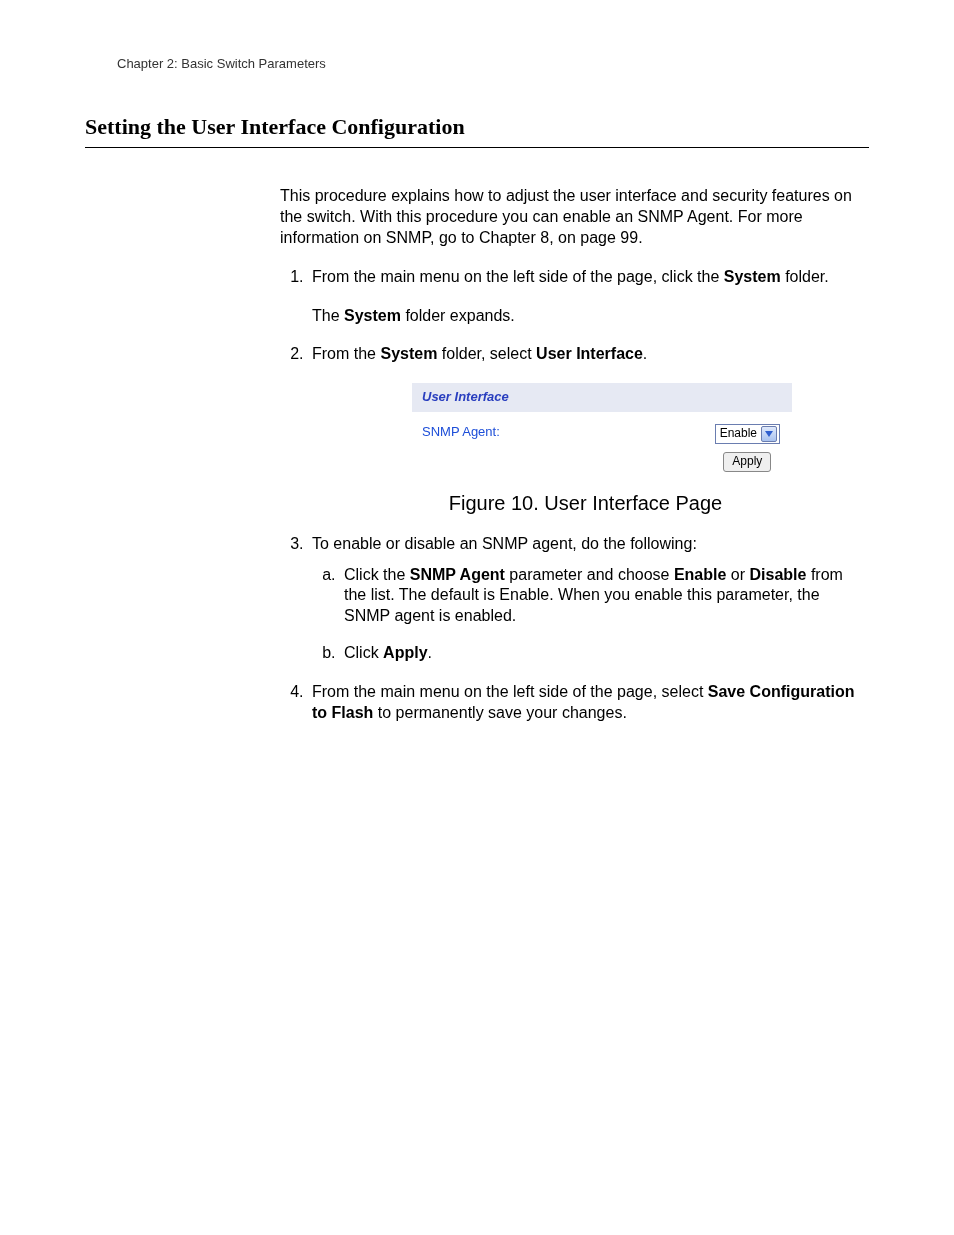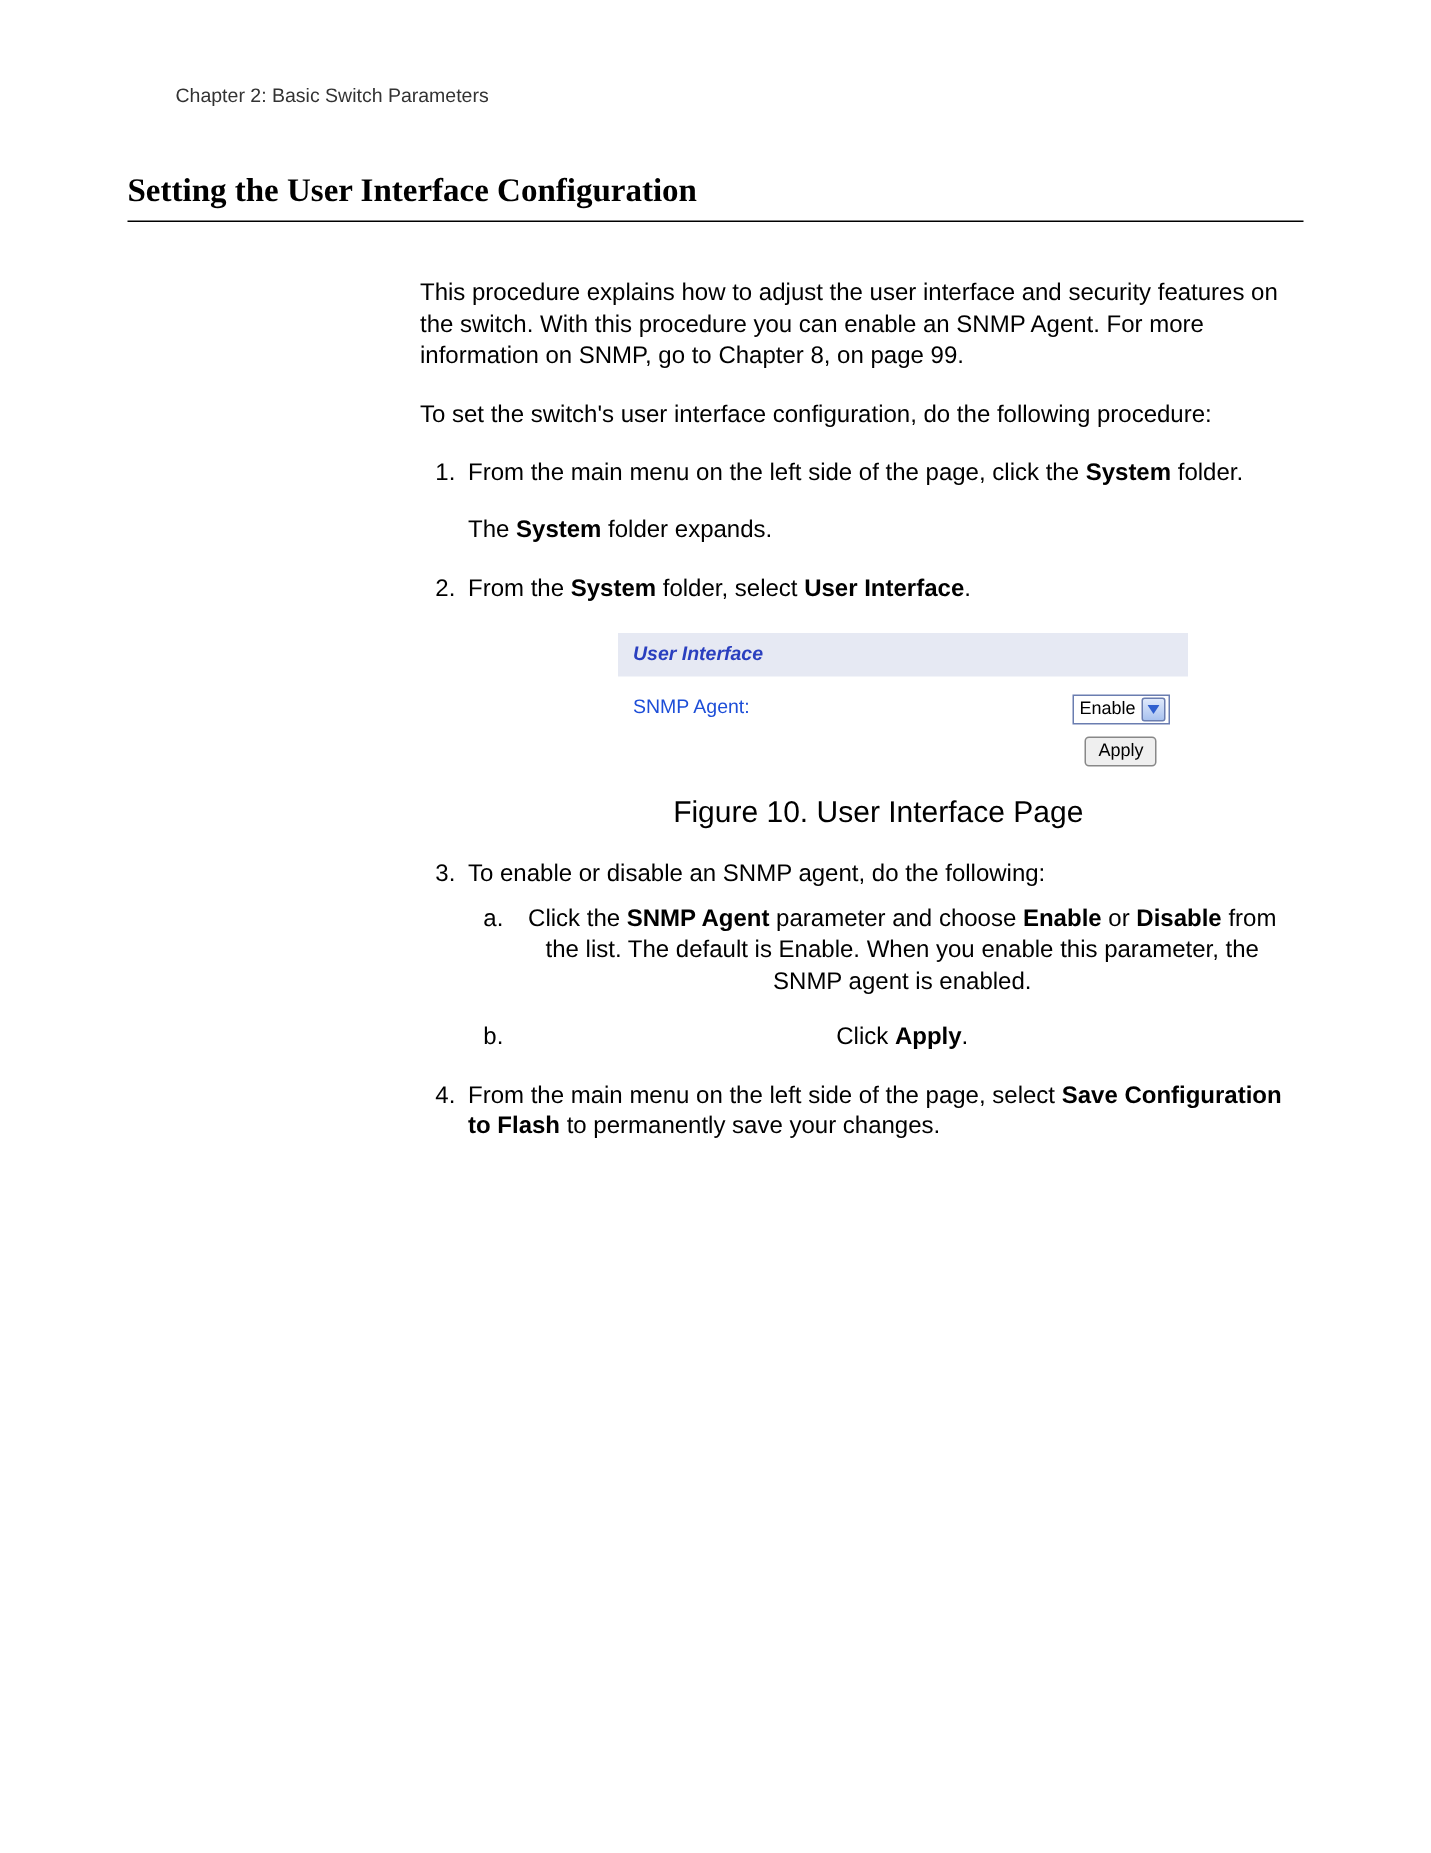--- a/index.html
+++ b/index.html
@@ -46,21 +46,20 @@
     margin-bottom: 18px;
     padding-left: 4px;
   }
   ol.steps > li p {
     margin: 0 0 18px 0;
   }
   ol.substeps {
     list-style: lower-alpha;
     padding-left: 28px;
     margin: 10px 0 0 0;
-    text-align: center;
   }
   ol.substeps li {
     margin-bottom: 16px;
     padding-left: 4px;
   }
   .figure-wrap {
     margin: 10px 0 4px 100px;
     width: 380px;
   }
   .ui-panel {
@@ -139,21 +138,20 @@
 <body>
 <div class="page-wrap">
 
 <div class="header-line">Chapter 2: Basic Switch Parameters</div>
 
 <h1 class="page-title">Setting the User Interface Configuration</h1>
 <hr class="title-rule">
 
 <div class="content">
   <p>This procedure explains how to adjust the user interface and security features on the switch. With this procedure you can enable an SNMP Agent. For more information on SNMP, go to Chapter 8, on page 99.</p>
-  <p>To set the switch's user interface configuration, do the following procedure:</p>
 
   <ol class="steps">
     <li>
       <p>
         <span>From the main menu on the left side of the page, click the </span><b>System</b><span> folder.</span>
       </p>
       <p>
         <span>The </span><b>System</b><span> folder expands.</span>
       </p>
     </li>

